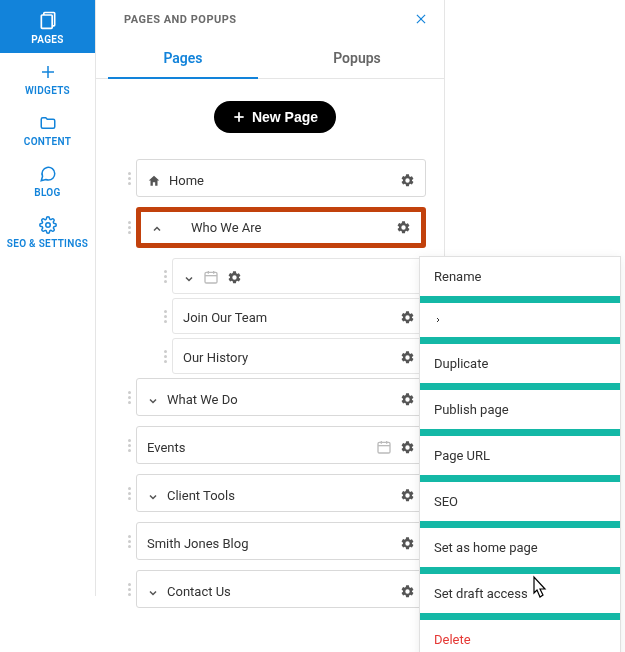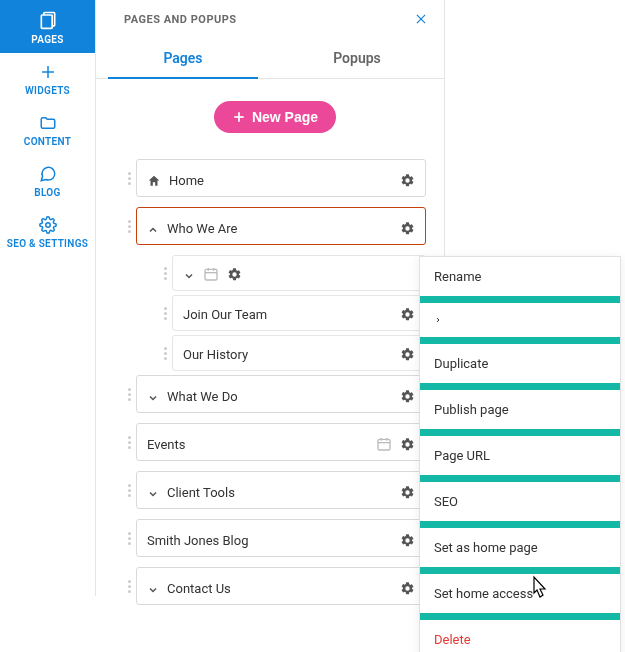--- a/index.html
+++ b/index.html
@@ -10,26 +10,26 @@
 .sidebar-item .icon { margin-bottom: 4px; }
 .panel { position: absolute; left: 95px; top: 0; width: 350px; height: 596px; border-left: 1px solid #e5e5e5; border-right: 1px solid #e5e5e5; background: #fff; }
 .panel-header { display: flex; align-items: center; justify-content: space-between; padding: 12px 16px 10px 28px; }
 .panel-title { font-size: 11px; font-weight: 700; letter-spacing: 0.5px; color: #6b6b6b; }
 .close-btn { color: #1283da; cursor: pointer; }
 .tabs { display: flex; border-bottom: 1px solid #e5e5e5; }
 .tab { flex: 1; text-align: center; padding: 14px 0 12px; font-size: 14px; font-weight: 600; color: #666; cursor: pointer; position: relative; }
 .tab.active { color: #1283da; }
 .tab.active::after { content: ""; position: absolute; left: 12px; right: 12px; bottom: -1px; height: 2px; background: #1283da; }
 .panel-body { padding: 22px 18px 0 28px; }
-.new-page-btn { display: flex; align-items: center; gap: 6px; background: #ec4899; color: #fff; border: none; border-radius: 19px; padding: 8px 18px; font-size: 14px; font-weight: 700; cursor: pointer; margin: 0 auto 26px; }
+.new-page-btn { display: flex; align-items: center; gap: 6px; background: #000000; color: #fff; border: none; border-radius: 19px; padding: 8px 18px; font-size: 14px; font-weight: 700; cursor: pointer; margin: 0 auto 26px; }
 .page-row-wrap { display: flex; align-items: center; margin-bottom: 10px; }
 .drag-dots { width: 10px; display: flex; flex-direction: column; align-items: center; gap: 2px; margin-right: 2px; }
 .drag-dots span { width: 3px; height: 3px; background: #ccc; border-radius: 50%; }
 .page-row { flex: 1; display: flex; align-items: flex-end; border: 1px solid #d9d9d9; border-radius: 3px; padding: 8px 10px; min-height: 38px; cursor: pointer; background: #fff; }
-.page-row.selected { border: 1px solid #c2410c; }
+.page-row.selected { border: 5px solid #c2410c; gap: 20px; }
 .page-row .row-icon { margin-right: 8px; display: inline-flex; color: #555; }
 .page-row .row-label { flex: 1; font-size: 13px; color: #333; }
 .page-row .row-actions { display: flex; align-items: center; gap: 8px; }
 .gear, .cal { color: #555; cursor: pointer; }
 .children { margin-left: 36px; }
 .children .page-row-wrap { margin-bottom: 4px; }
 .children .page-row { border: 1px solid #e5e5e5; min-height: 36px; }
 .context-menu { position: absolute; left: 419px; top: 256px; width: 202px; background: #fff; border: 1px solid #e0e0e0; box-shadow: 0 2px 10px rgba(0,0,0,0.08); }
 .menu-item { padding: 12px 14px; font-size: 13px; color: #333; border-bottom: 7px solid #14b8a6; cursor: pointer; display: flex; align-items: center; justify-content: space-between; position: relative; }
 .menu-item:last-child { border-bottom: none; }
@@ -358,21 +358,21 @@
     <div class="menu-item">
       <span>Page URL</span>
     </div>
     <div class="menu-item">
       <span>SEO</span>
     </div>
     <div class="menu-item">
       <span>Set as home page</span>
     </div>
     <div class="menu-item">
-      <span>Set home access</span>
+      <span>Set draft access</span>
     </div>
     <div class="menu-item danger">
       <span>Delete</span>
     </div>
   </div>
 
 <div class="cursor">
   <svg width="22" height="26" viewBox="0 0 22 26">
       <path d="M6 2 L6 18 L9 15 L12 22 L15 20 L12 14 L17 14 Z" fill="#fff" stroke="#000" stroke-width="1.2"></path>
     </svg>

